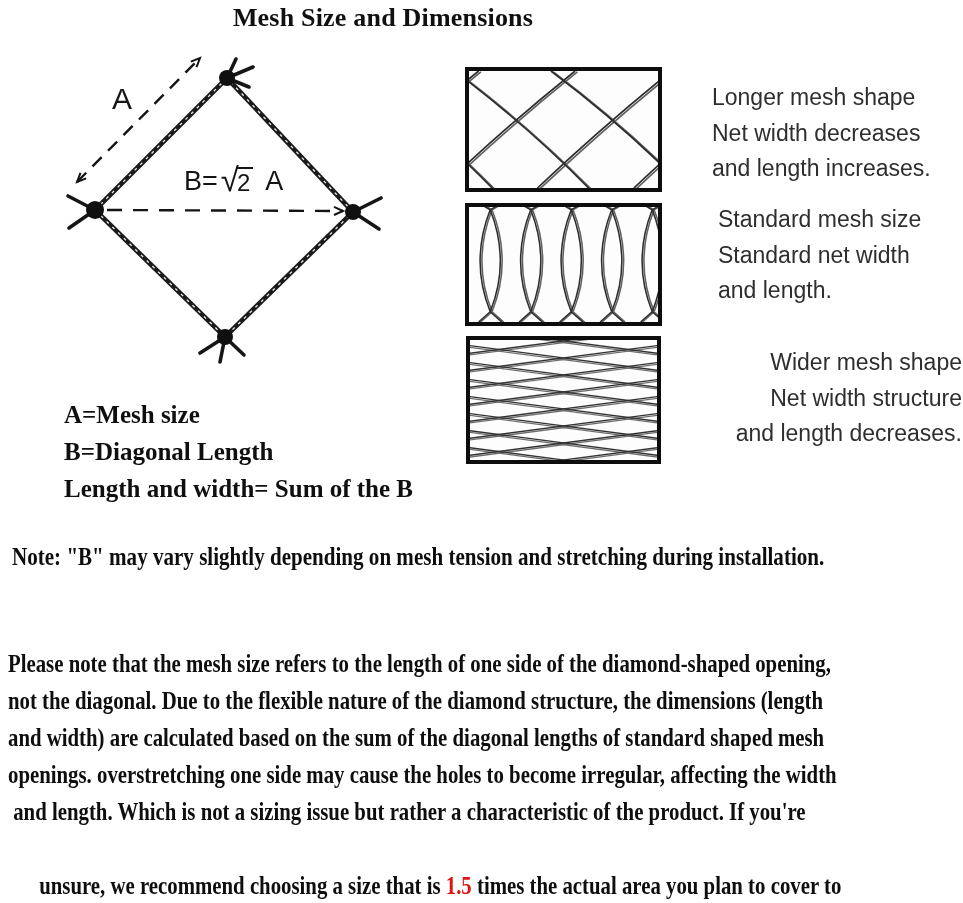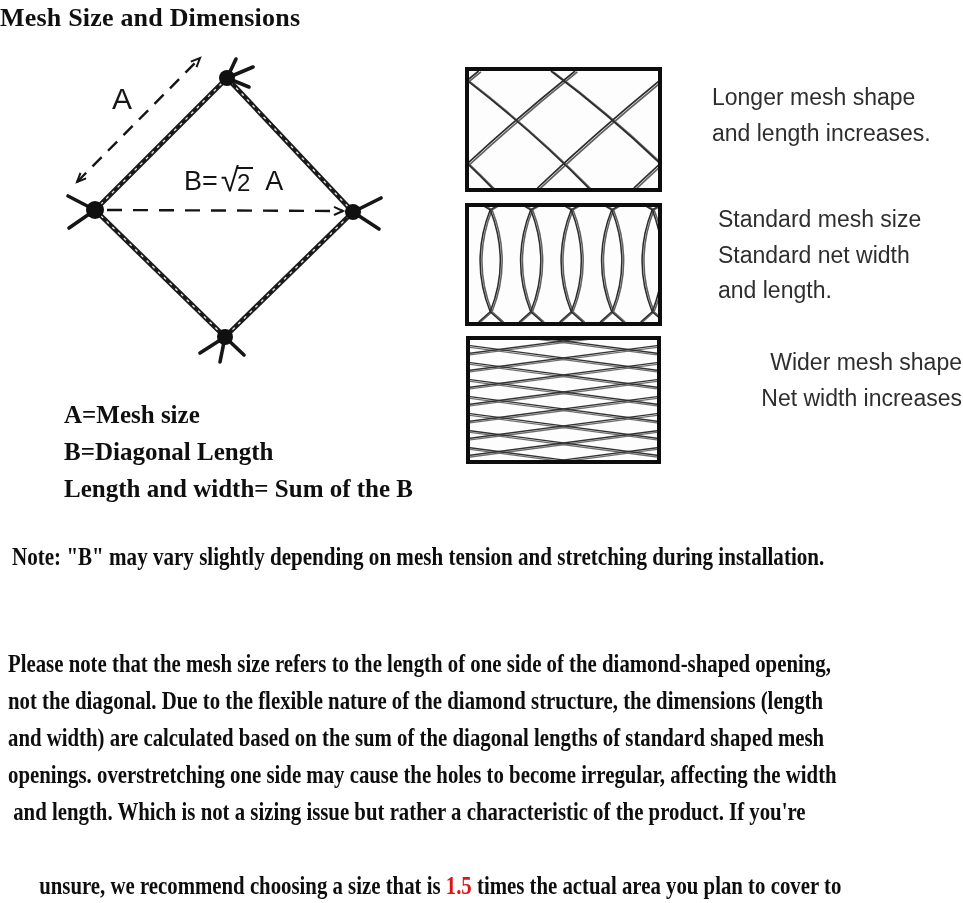--- a/index.html
+++ b/index.html
@@ -1,21 +1,21 @@
 <!DOCTYPE html>
 <html><head>
 <meta charset="utf-8">
 <style>
   html,body{margin:0;padding:0;background:#ffffff;}
   #canvas{position:relative;width:963px;height:903px;background:#ffffff;overflow:hidden;
           font-family:"Liberation Serif",serif;color:#101010;}
   .abs{position:absolute;}
 
   
-  .title{top:0;left:0;width:766px;text-align:left;font-size:26px;font-weight:bold;
+  .title{top:0;left:0;width:766px;text-align:center;font-size:26px;font-weight:bold;
          line-height:36px;letter-spacing:0.2px;}
 
   
   .diagram{left:40px;top:40px;width:400px;height:340px;}
   .diagram svg{position:absolute;left:0;top:0;}
   .dimA{left:72px;top:42px;font-family:"Liberation Sans",sans-serif;font-size:30px;color:#161616;}
   .bform{left:144px;top:126px;display:flex;align-items:flex-start;
          font-family:"Liberation Sans",sans-serif;color:#141414;}
   .bf-pre{font-size:27px;line-height:30px;}
   .bf-sqrt{font-size:33px;line-height:28px;margin:0 -3px 0 3px;}
@@ -189,30 +189,32 @@
             <line x1="0" y1="140" x2="194" y2="114"></line>
         </g>
       </defs>
       <use href="#m3"></use>
       <use href="#m3" transform="translate(0,1.8)" opacity="0.7"></use>
     </svg>
   </div>
 
   <div class="abs desc d1">
     <div>Longer mesh shape</div>
+    <div>Net width decreases</div>
     <div>and length increases.</div>
   </div>
   <div class="abs desc d2">
     <div>Standard mesh size</div>
     <div>Standard net width</div>
     <div>and length.</div>
   </div>
   <div class="abs desc d3">
     <div>Wider mesh shape</div>
-    <div>Net width increases</div>
+    <div>Net width structure</div>
+    <div>and length decreases.</div>
   </div>
 
   <div class="abs note">Note: "B" may vary slightly depending on mesh tension and stretching during installation.</div>
 
   <div class="abs para">
     <div class="pline">Please note that the mesh size refers to the length of one side of the diamond-shaped opening,</div>
     <div class="pline">not the diagonal. Due to the flexible nature of the diamond structure, the dimensions (length</div>
     <div class="pline">and width) are calculated based on the sum of the diagonal lengths of standard shaped mesh</div>
     <div class="pline">openings. overstretching one side may cause the holes to become irregular, affecting the width</div>
     <div class="pline"> and length. Which is not a sizing issue but rather a characteristic of the product. If you're</div>

